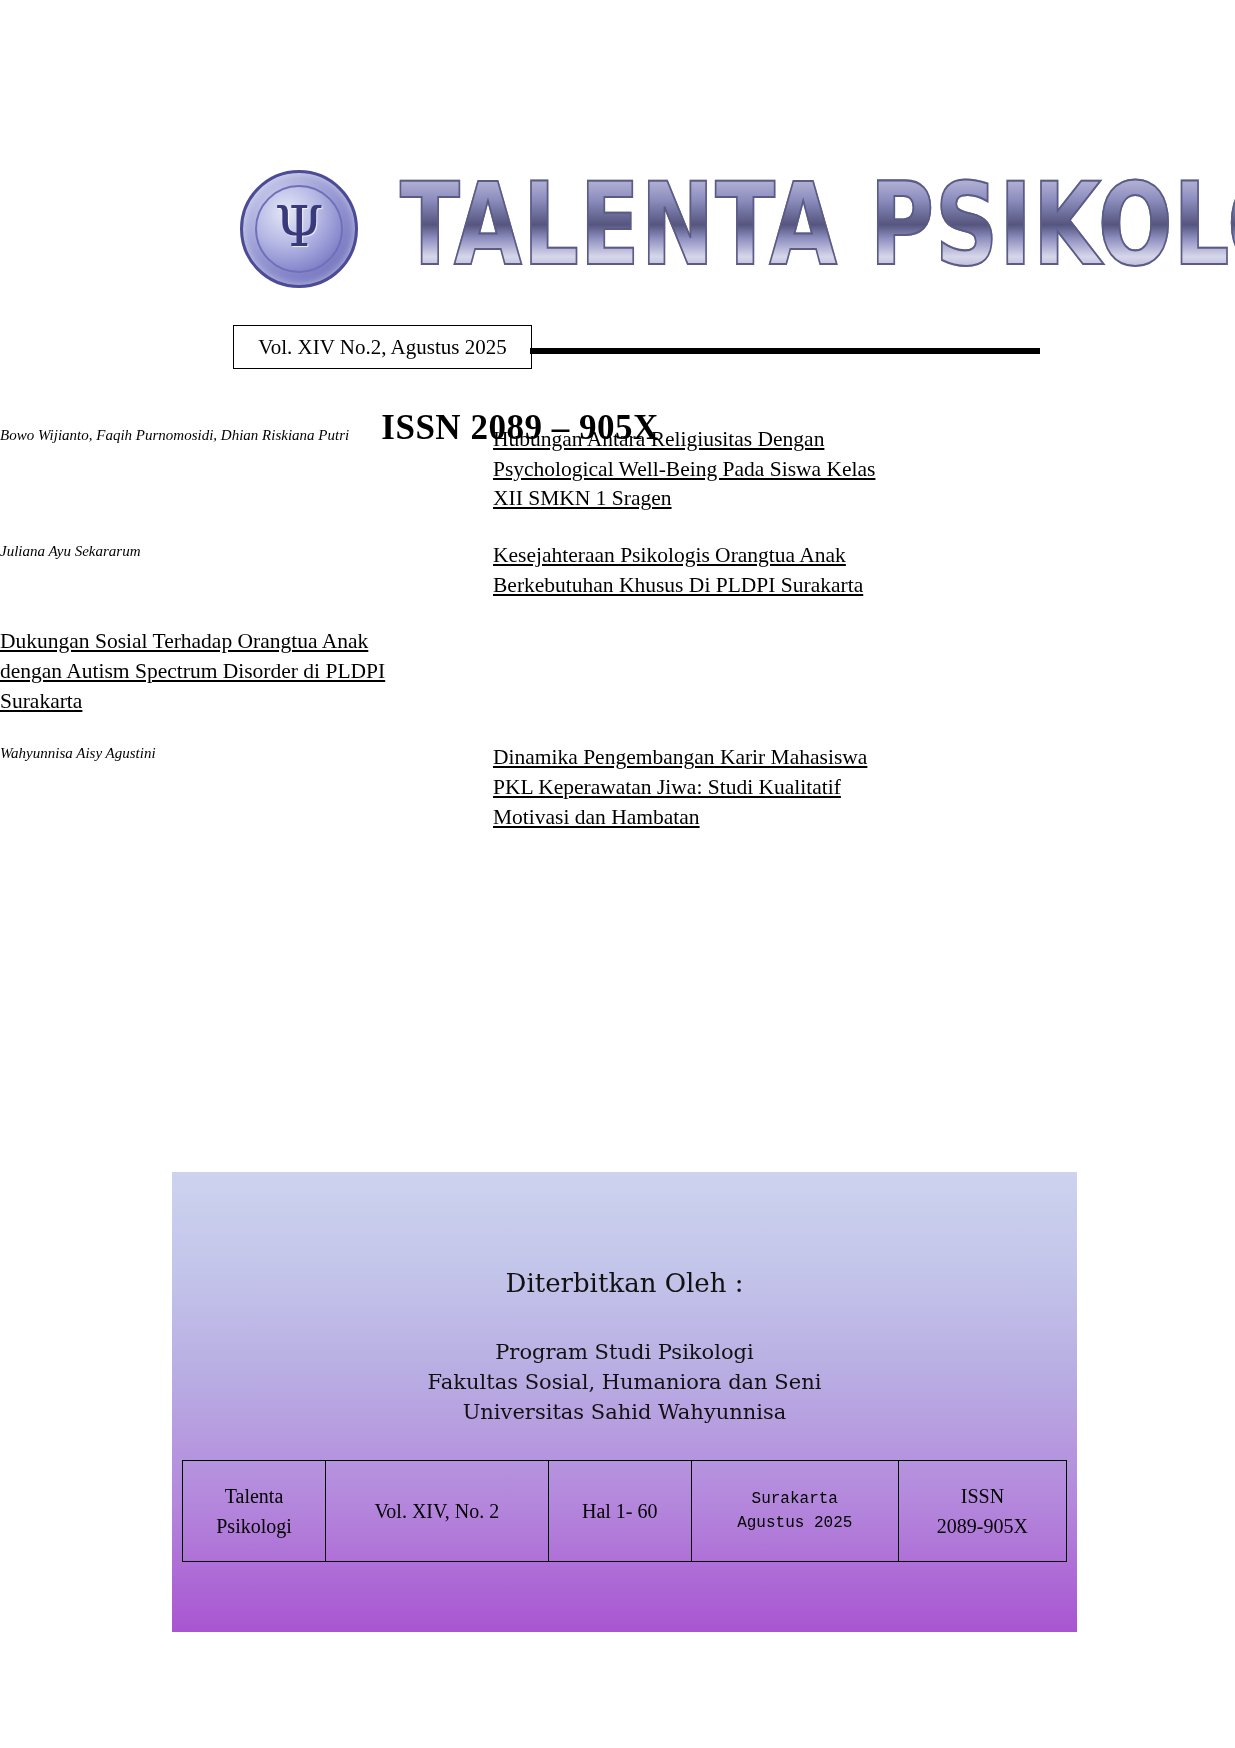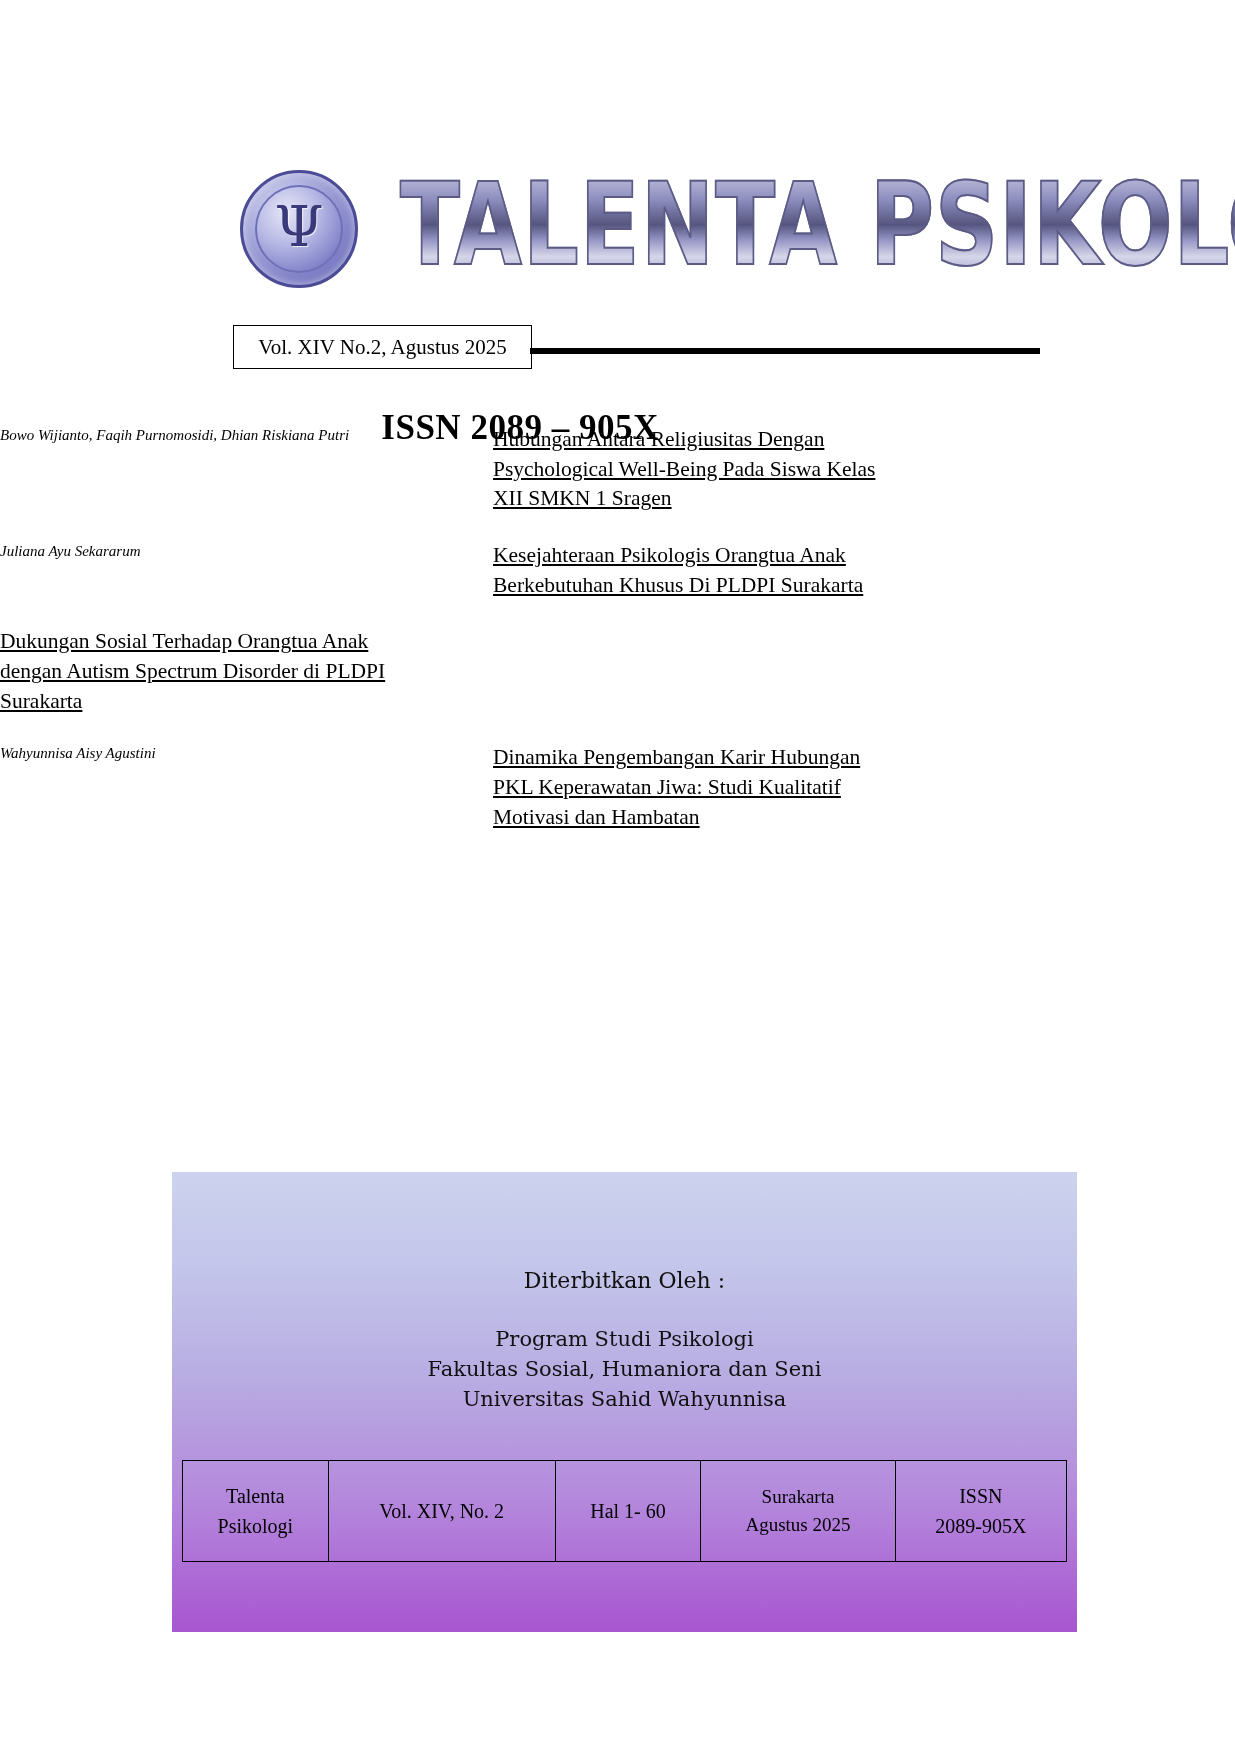--- a/index.html
+++ b/index.html
@@ -145,22 +145,22 @@
   .pub-block {
     position: absolute;
     left: 0;
     top: 96px;
     width: 905px;
     text-align: center;
     font-family: "DejaVu Serif", serif;
     color: #111;
   }
   .pub-label {
-    font-size: 22px;
-    margin-bottom: 32px;
+    font-size: 26px;
+    margin-bottom: 40px;
   }
   .pub-line {
     font-size: 21px;
     line-height: 1.42;
   }
 
   
   .foot-table {
     position: absolute;
     left: 10px;
@@ -171,21 +171,21 @@
   }
   .foot-table td {
     border: 1.5px solid #000;
     text-align: center;
     vertical-align: middle;
     font-size: 20px;
     height: 92px;
     line-height: 1.5;
     padding: 4px 6px;
   }
-  .cell-sub { font-size: 19px; }
+  .cell-sub { font-size: 16px; font-family: Liberation Mono, monospace; }
 </style>
 </head>
 <body>
 
 <div class="masthead">
   <div class="logo-circle">
     <div class="logo-inner">
       <span class="logo-psi">Ψ</span>
     </div>
   </div>
@@ -211,21 +211,21 @@
   </div>
 
   <div class="entry">
     <div class="title">Dukungan Sosial Terhadap Orangtua Anak dengan Autism Spectrum Disorder di PLDPI Surakarta</div>
   </div>
 
 
 
   <div class="entry">
     <div class="authors">Wahyunnisa Aisy Agustini</div>
-    <div class="title">Dinamika Pengembangan Karir Hubungan PKL Keperawatan Jiwa: Studi Kualitatif Motivasi dan Hambatan</div>
+    <div class="title">Dinamika Pengembangan Karir Mahasiswa PKL Keperawatan Jiwa: Studi Kualitatif Motivasi dan Hambatan</div>
   </div>
 
 </div>
 
 <div class="footer-panel">
   <div class="pub-block">
     <div class="pub-label">Diterbitkan Oleh :</div>
     <div class="pub-line">Program Studi Psikologi</div>
     <div class="pub-line">Fakultas Sosial, Humaniora dan Seni</div>
     <div class="pub-line">Universitas Sahid Wahyunnisa</div>

